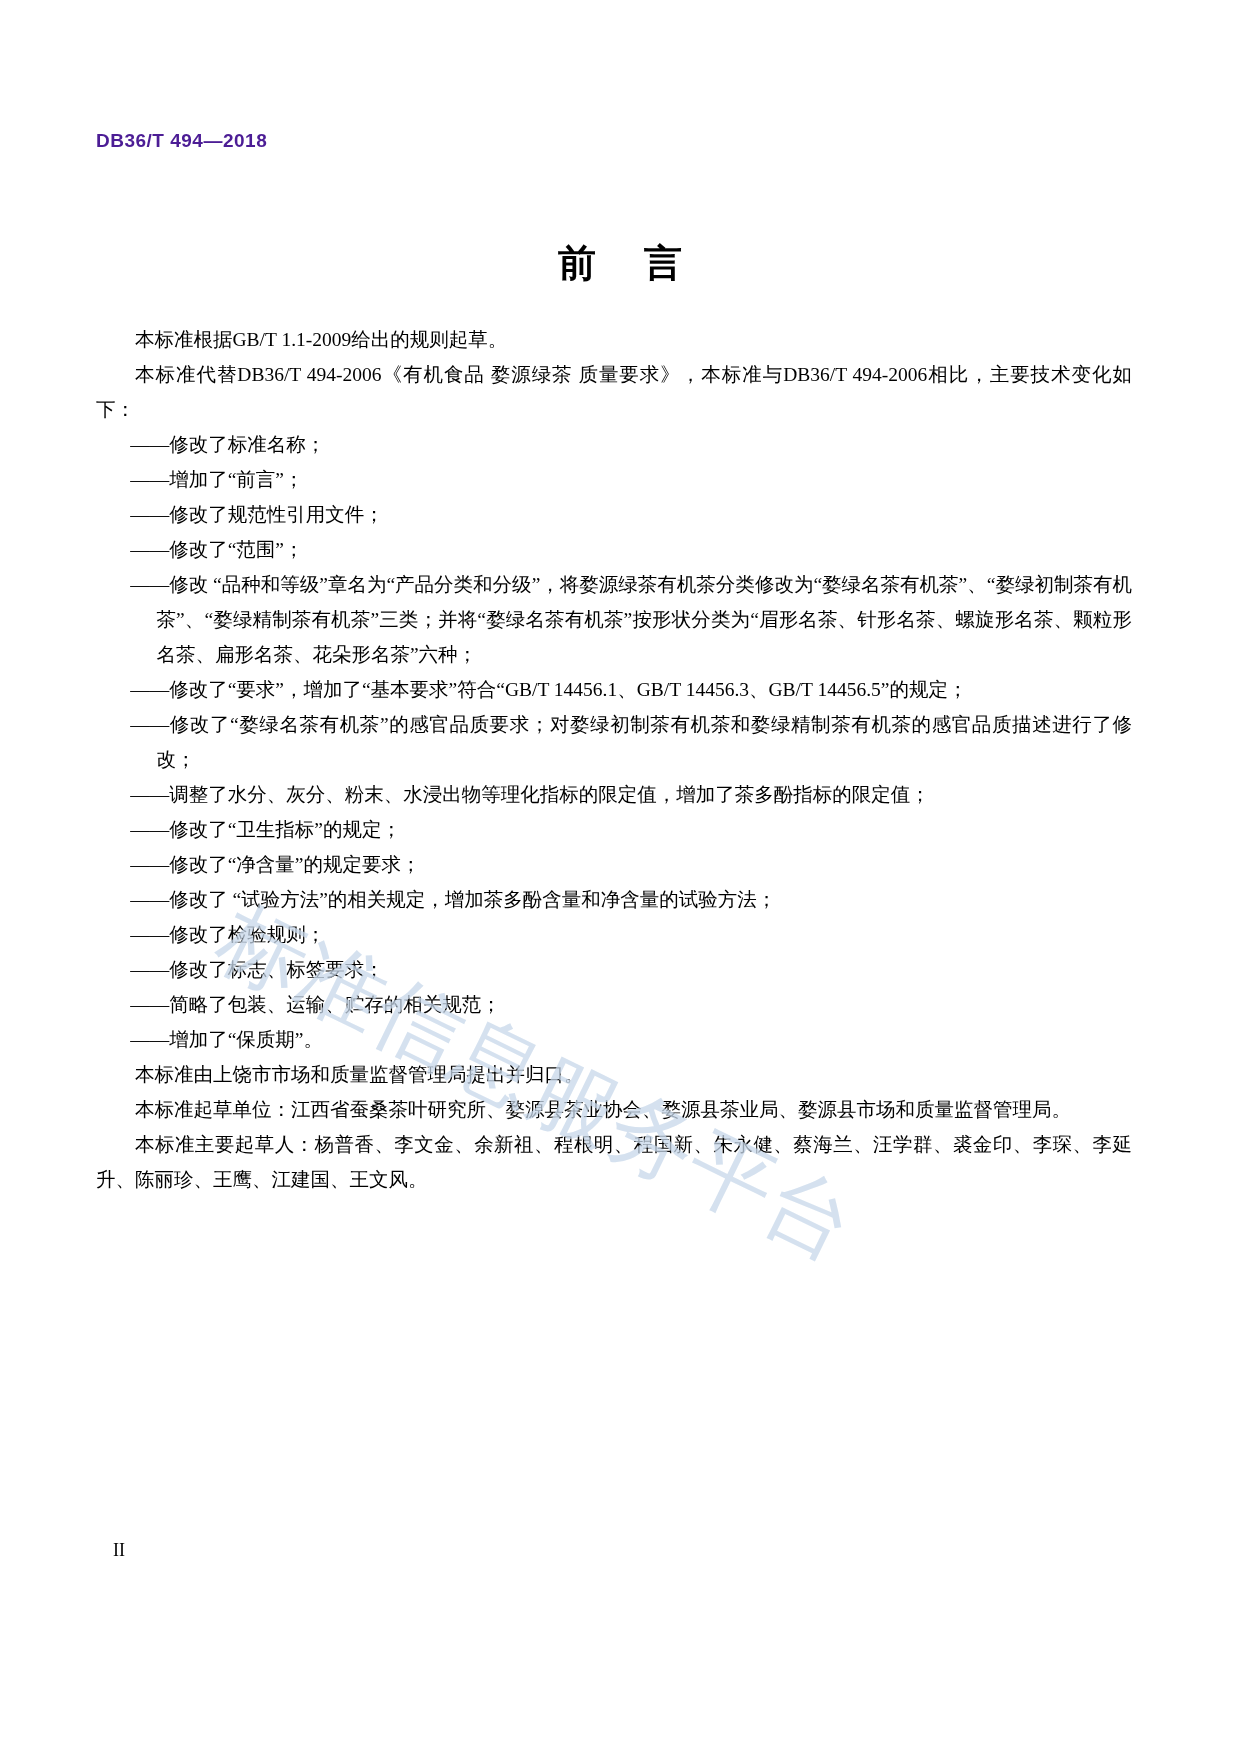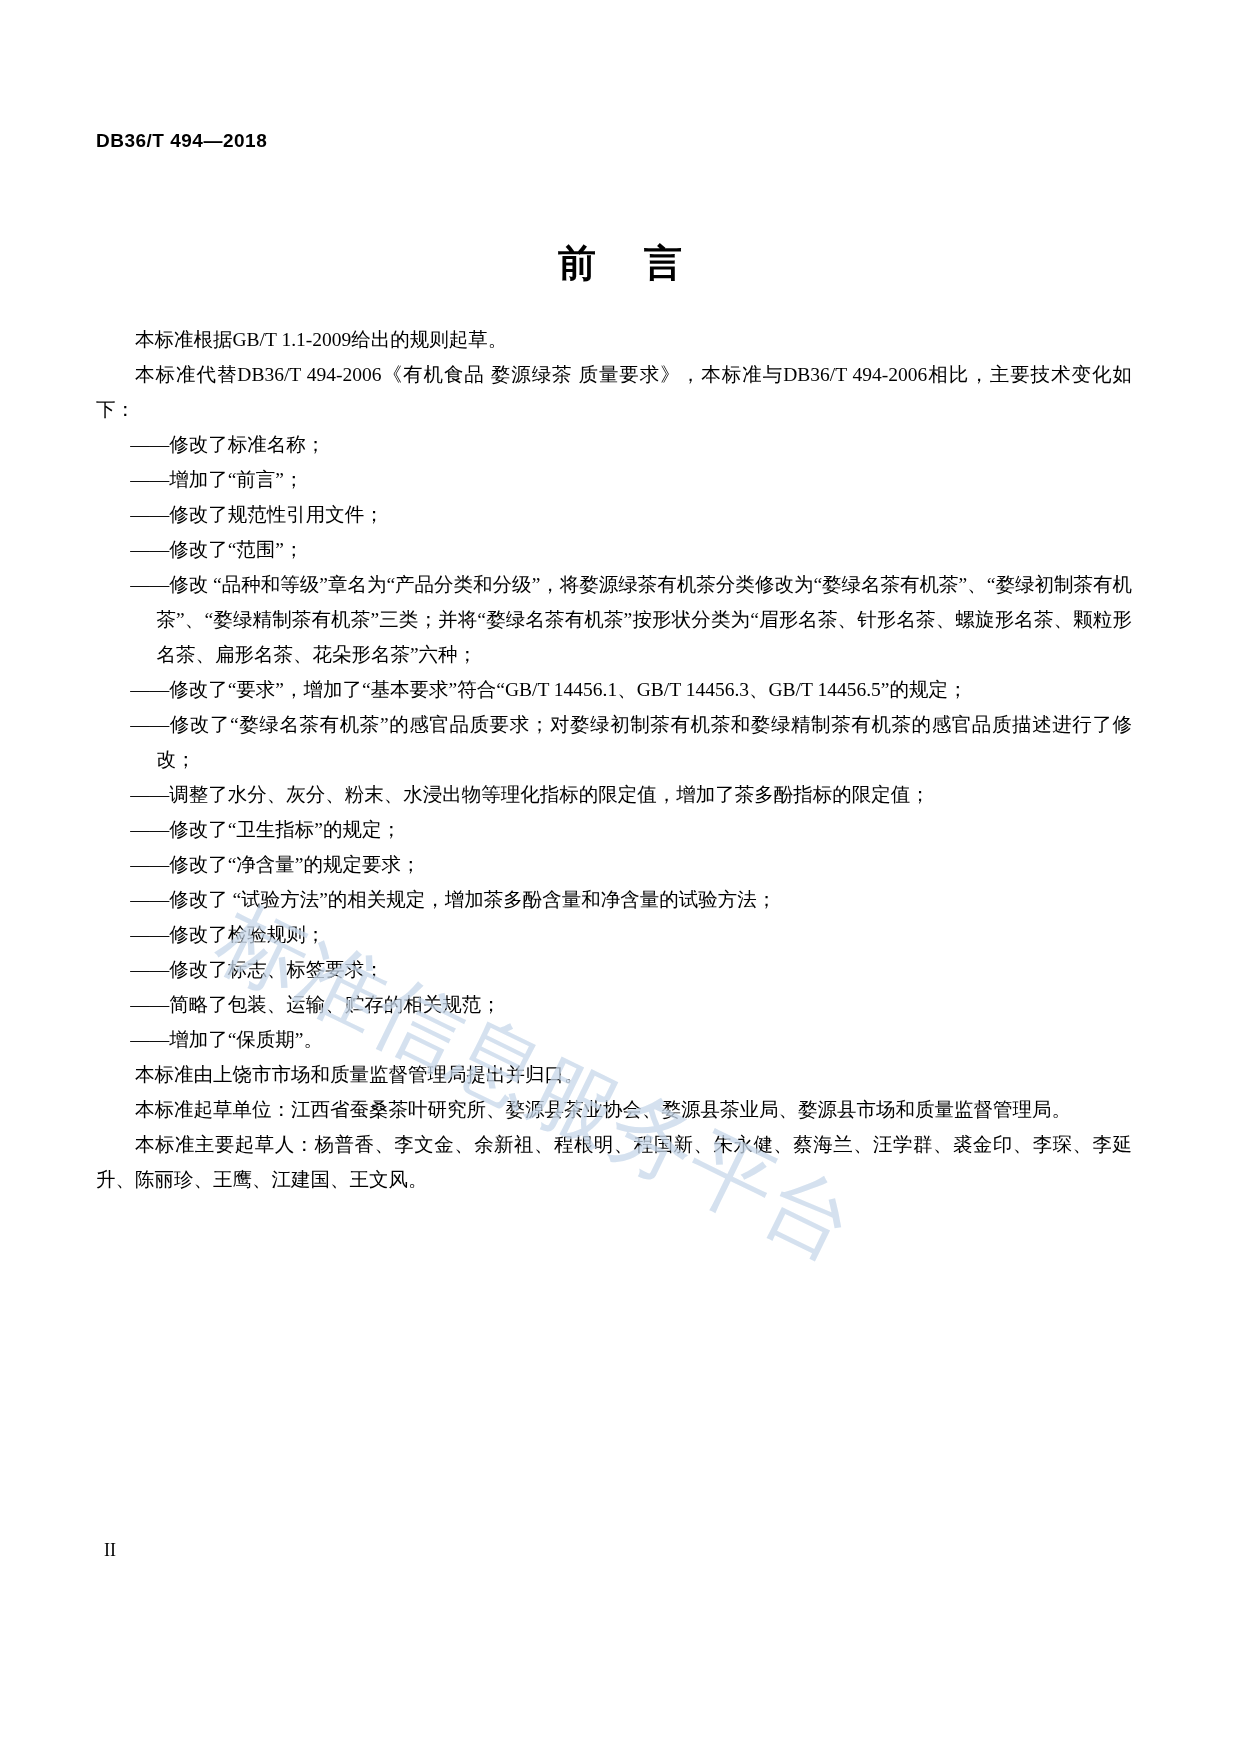--- a/index.html
+++ b/index.html
@@ -27,21 +27,21 @@
     height: 1754px;
   }
   .header-code {
     position: absolute;
     left: 0;
     top: 130px;
     font-family: "Liberation Sans", "DejaVu Sans", sans-serif;
     font-weight: bold;
     font-size: 19px;
     letter-spacing: 0.5px;
-    color: #000000;
+    color: #4c1d95;
   }
   .doc-title {
     position: absolute;
     left: 0;
     top: 238px;
     width: 1050px;
     text-align: center;
     font-size: 38px;
     font-weight: bold;
     letter-spacing: 2px;
@@ -69,21 +69,21 @@
   .dash-item {
     padding-left: 3.1em;
     text-indent: -1.35em;
   }
   .dash-item.hang {
     padding-left: 3.1em;
     text-indent: -1.35em;
   }
   .page-num {
     position: absolute;
-    left: 8px;
+    left: 17px;
     top: 1540px;
     font-family: "Liberation Serif", serif;
     font-size: 18px;
   }
   
   .watermark {
     position: absolute;
     left: 250px;
     top: 880px;
     width: 760px;

